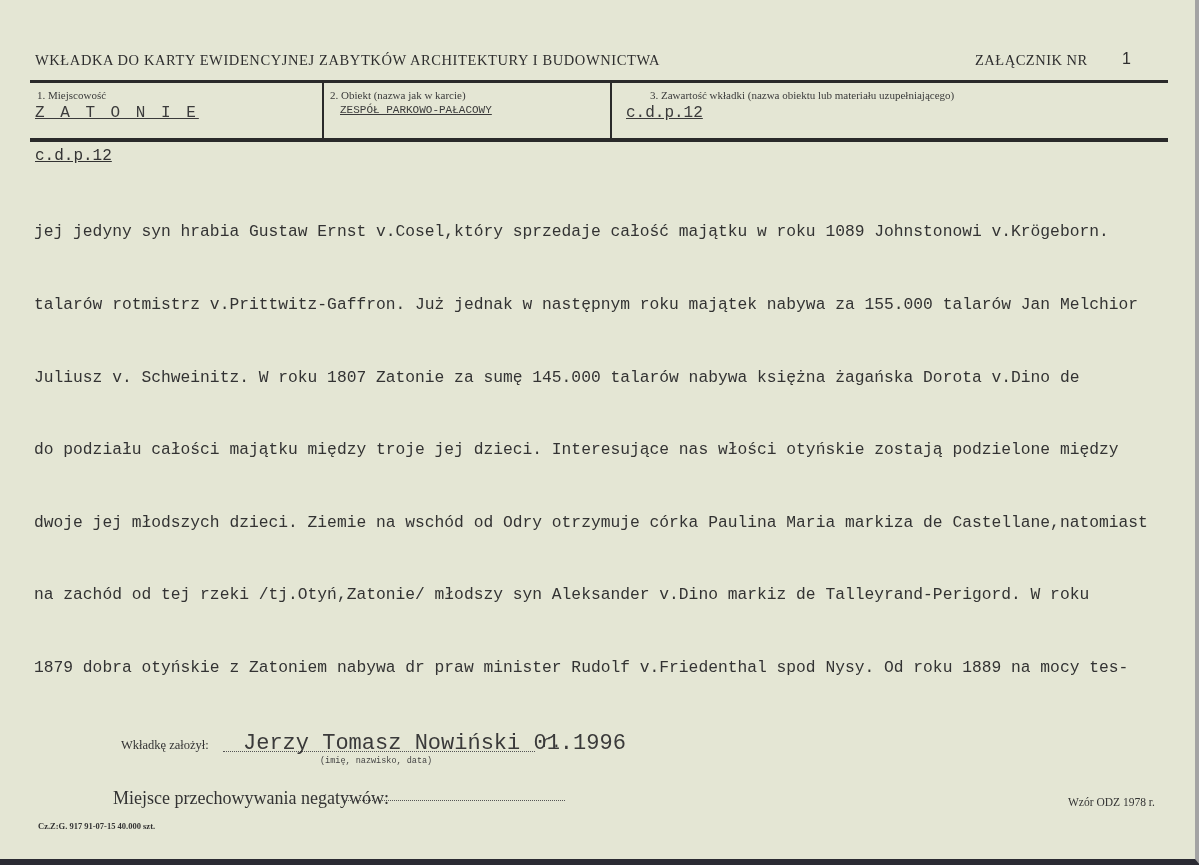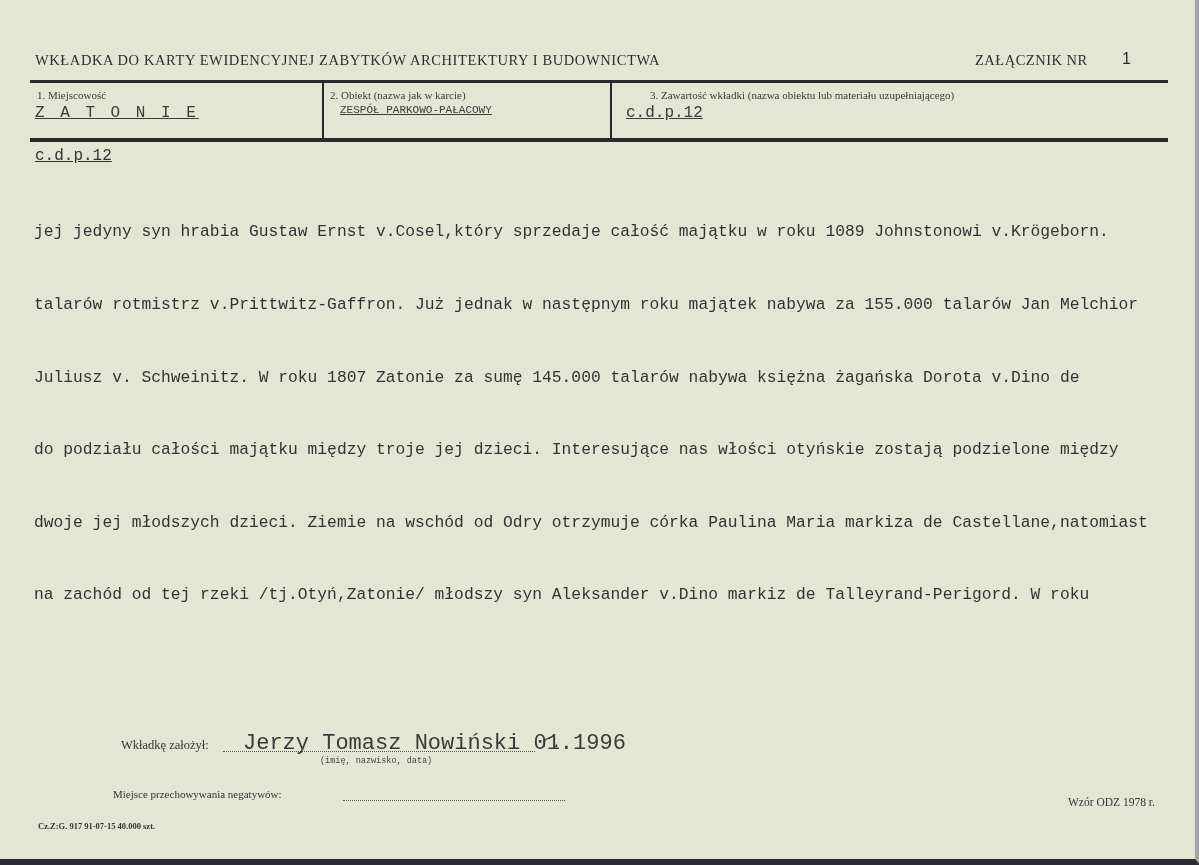--- a/index.html
+++ b/index.html
@@ -65,21 +65,21 @@
     position: absolute; left: 243px; top: 731px; font-size: 22px; color: #3a3a3a;
   }
   .sig-suffix {
     position: absolute; left: 541px; top: 733px; font-size: 17px; color: #3a3a3a;
   }
   .sig-hint {
     position: absolute; left: 320px; top: 756px;
     font-family: Liberation Mono, monospace; font-size: 8.5px; color: #444;
   }
   .neg-label {
-    position: absolute; left: 113px; top: 788px; font-size: 11px; color: #333;
+    position: absolute; left: 113px; top: 788px; font-size: 18px; color: #333;
   }
   .neg-line {
     position: absolute; left: 343px; top: 800px; width: 222px;
     border-bottom: 1px dotted #555;
   }
   .printer-note {
     position: absolute; left: 38px; top: 821px; font-size: 8.5px; color: #333;
     font-weight: bold;
   }
   .template-note {
@@ -111,20 +111,21 @@
 
   <div class="cdp-head mono">c.d.p.12</div>
 
   <div class="body-text mono">
     <span class="line">jej jedyny syn hrabia Gustaw Ernst v.Cosel,który sprzedaje całość majątku w roku 1089 Johnstonowi v.Krögeborn.</span>
     <span class="line">talarów rotmistrz v.Prittwitz-Gaffron. Już jednak w następnym roku majątek nabywa za 155.000 talarów Jan Melchior</span>
     <span class="line">Juliusz v. Schweinitz. W roku 1807 Zatonie za sumę 145.000 talarów nabywa księżna żagańska Dorota v.Dino de</span>
     <span class="line">do podziału całości majątku między troje jej dzieci. Interesujące nas włości otyńskie zostają podzielone między</span>
     <span class="line">dwoje jej młodszych dzieci. Ziemie na wschód od Odry otrzymuje córka Paulina Maria markiza de Castellane,natomiast</span>
     <span class="line">na zachód od tej rzeki /tj.Otyń,Zatonie/ młodszy syn Aleksander v.Dino markiz de Talleyrand-Perigord. W roku</span>
+    <span class="line">1879 dobra otyńskie z Zatoniem nabywa dr praw minister Rudolf v.Friedenthal spod Nysy. Od roku 1889 na mocy tes-</span>
     
     
     
     
     
     
     
     
     
     

